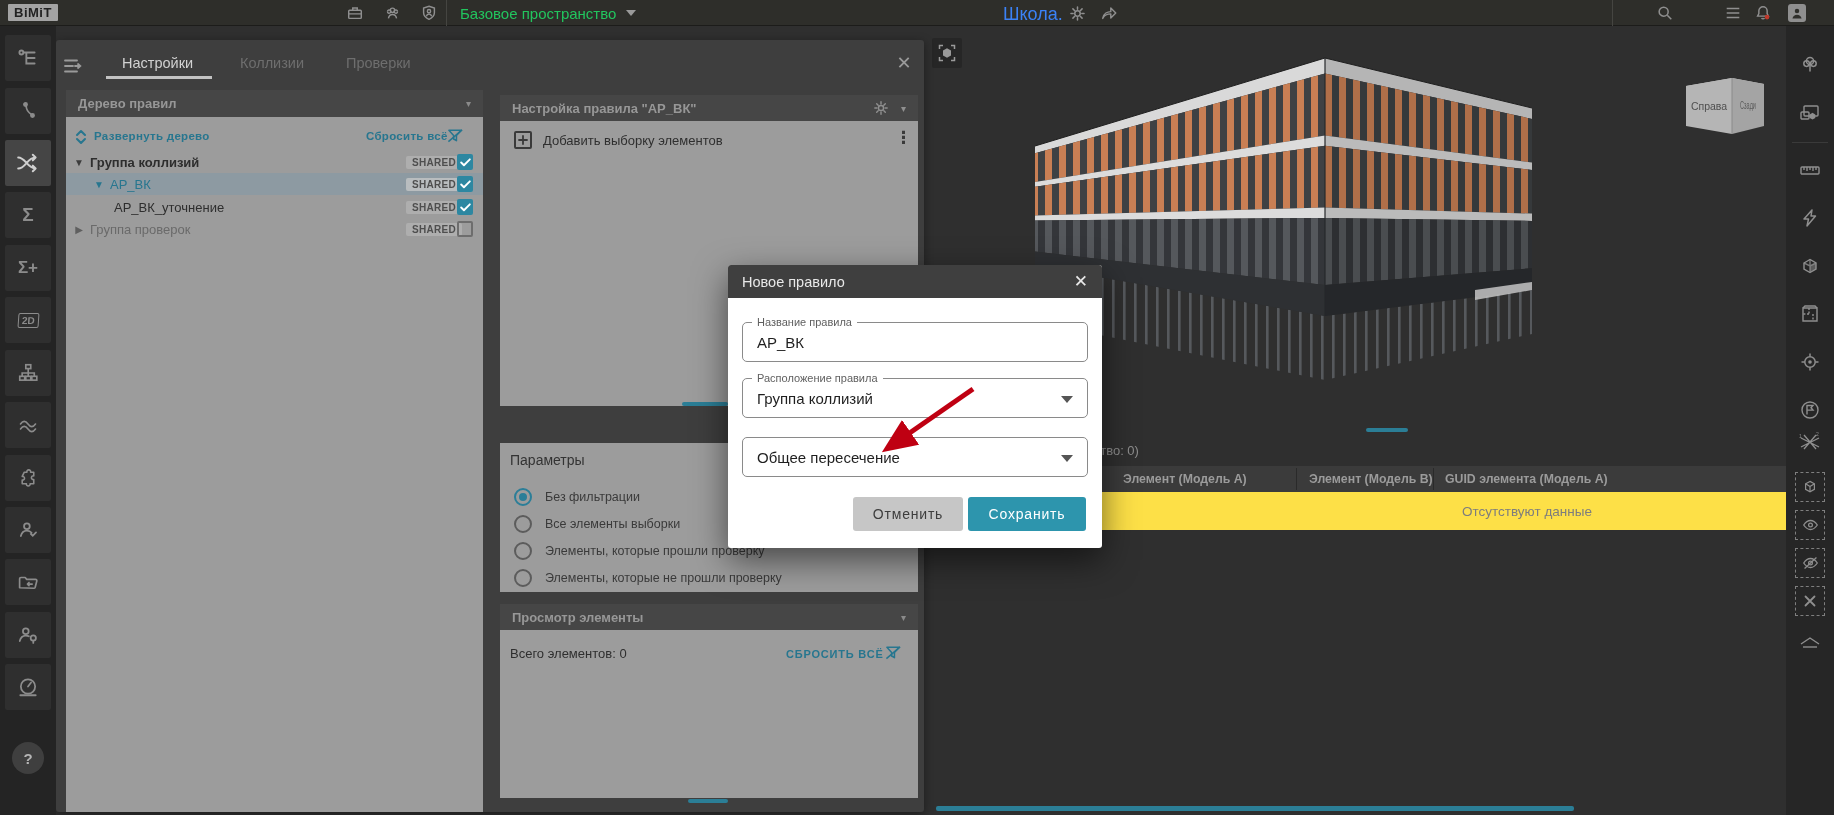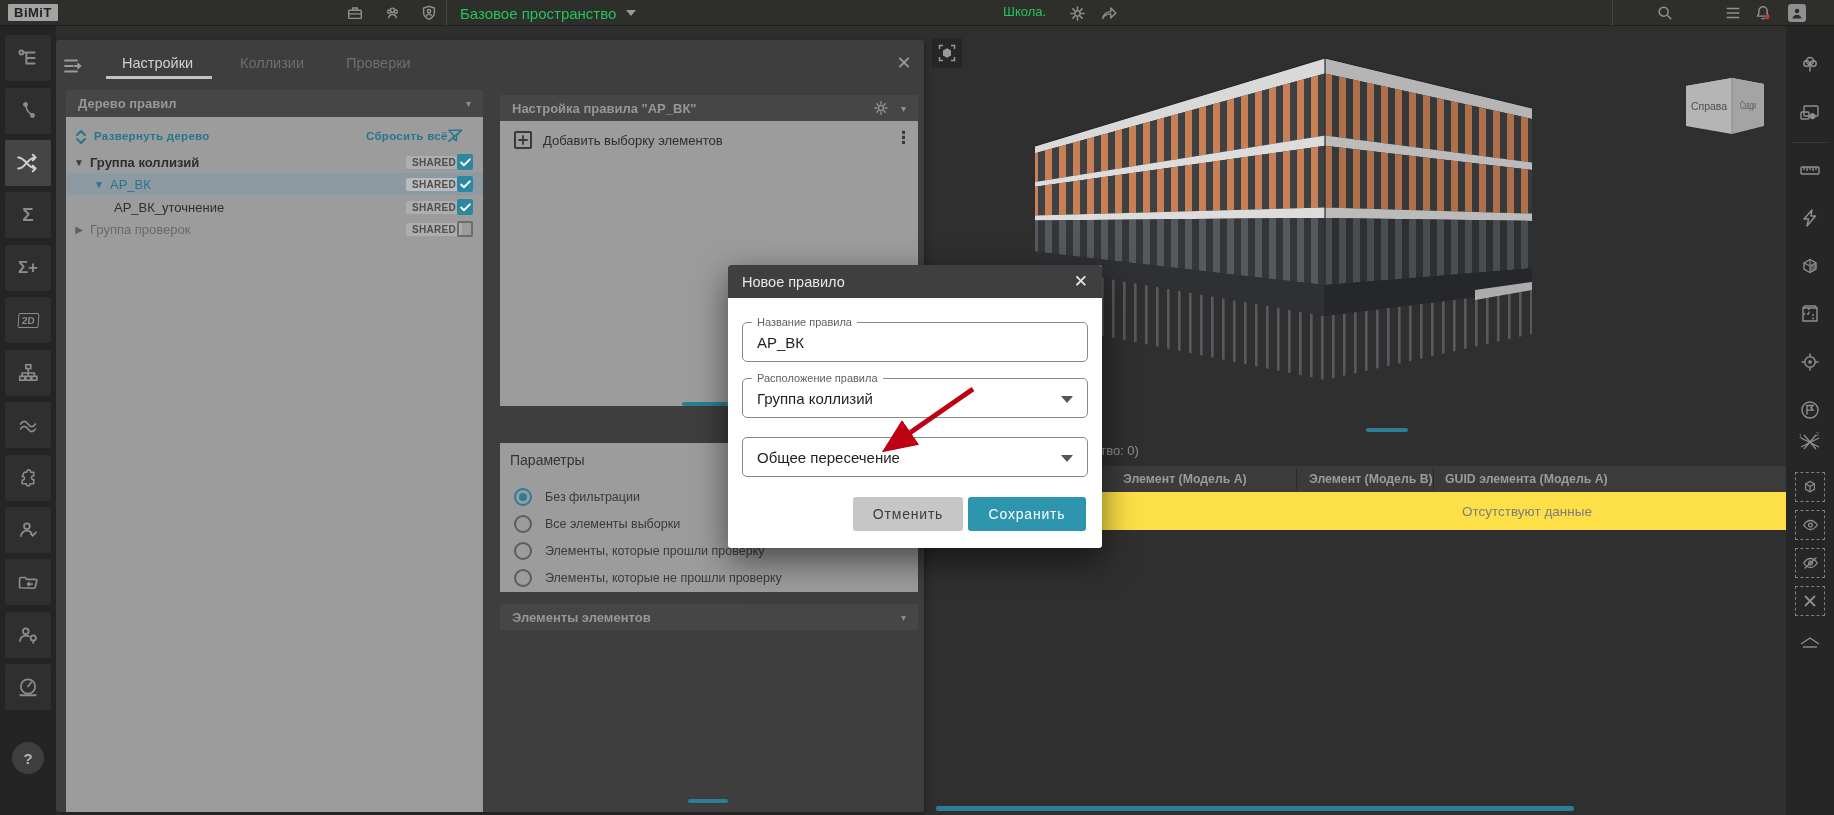--- a/index.html
+++ b/index.html
@@ -92,21 +92,21 @@
     <div class="abs tb-ic" style="left:418px;top:2px">
       <svg width="18" height="18" viewBox="0 0 20 20" fill="none" stroke="currentColor" stroke-width="1.6">
           <path d="M10 2.5l6 2v5.2c0 3.8-2.8 5.8-6 7.3-3.2-1.5-6-3.5-6-7.3V4.5z"></path>
           <circle cx="10" cy="8" r="1.8"></circle>
           <path d="M7 13.5c.6-1.7 1.7-2.4 3-2.4s2.4.7 3 2.4"></path>
         </svg>
     </div>
     <div class="abs tb-sep" style="left:446px;top:0"></div>
     <span class="abs tb-text" style="left:460px;top:5px">Базовое пространство</span>
     <div class="abs caret" style="left:626px;top:10px"></div>
-    <span class="abs" style="left:1003px;top:4px;color:#22c55e;font-size:13px">Школа.</span>
+    <span class="abs" style="left:1003px;top:4px;color:#3b82f6;font-size:18px">Школа.</span>
     <div class="abs tb-ic" style="left:1066px;top:2px">
         <svg width="17" height="17">
           <use href="#sym-gear"></use>
         </svg>
       </div>
     <div class="abs tb-ic" style="left:1098px;top:2px">
       <svg width="18" height="18" viewBox="0 0 20 20" fill="none" stroke="currentColor" stroke-width="1.6" stroke-linejoin="round">
           <path d="M3 16c1-5.5 5.5-7.5 9-7.5V4.5L17.5 10 12 15.5V11c-3 0-7 1.2-9 5z"></path>
         </svg>
     </div>
@@ -420,22 +420,31 @@
         <span class="radio"></span>
         <span>Элементы, которые прошли проверку</span>
       </div>
       <div class="radio-row" style="left:14px;top:126px">
         <span class="radio"></span>
         <span>Элементы, которые не прошли проверку</span>
       </div>
     </div>
 
     <div class="abs hdr" style="left:444px;top:564px;width:418px;height:26px;justify-content:space-between">
-      <span>Элементы элементов</span>
+      <span>Просмотр элементы</span>
       <span style="color:#8a8a8a;font-size:10px">▾</span>
+    </div>
+    <div class="abs gray-body" style="left:444px;top:590px;width:418px;height:168px">
+      <span class="abs" style="left:10px;top:16px;font-size:13px;color:#2f2f2f">Всего элементов: 0</span>
+      <span class="abs teal" style="left:286px;top:18px;font-size:11px;font-weight:bold;letter-spacing:.8px">СБРОСИТЬ ВСЁ</span>
+      <div class="abs teal" style="left:385px;top:15px">
+          <svg width="17" height="16">
+            <use href="#sym-funnel"></use>
+          </svg>
+        </div>
     </div>
     <div class="abs dash" style="left:632px;top:759px;width:40px;height:4px"></div>
   </div>
 
   <div id="modal" class="abs">
     <div class="mtitle">
       <span>Новое правило</span>
       <span style="font-size:17px;cursor:pointer">✕</span>
     </div>
     <span class="flabel" style="top:51px">Название правила</span>

